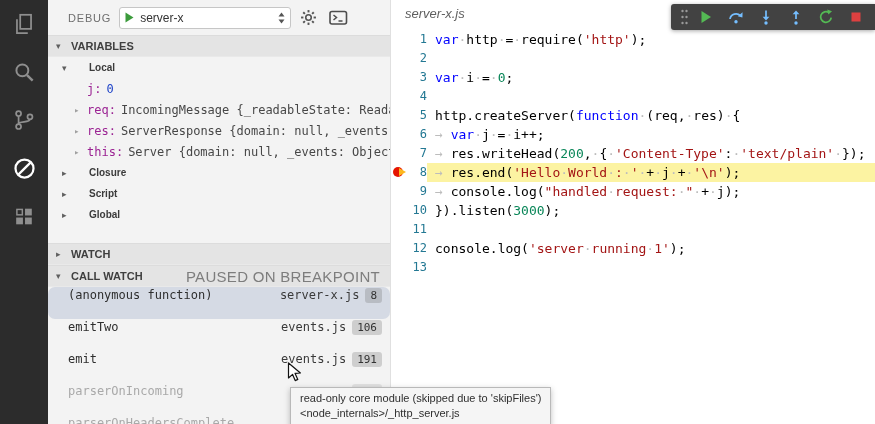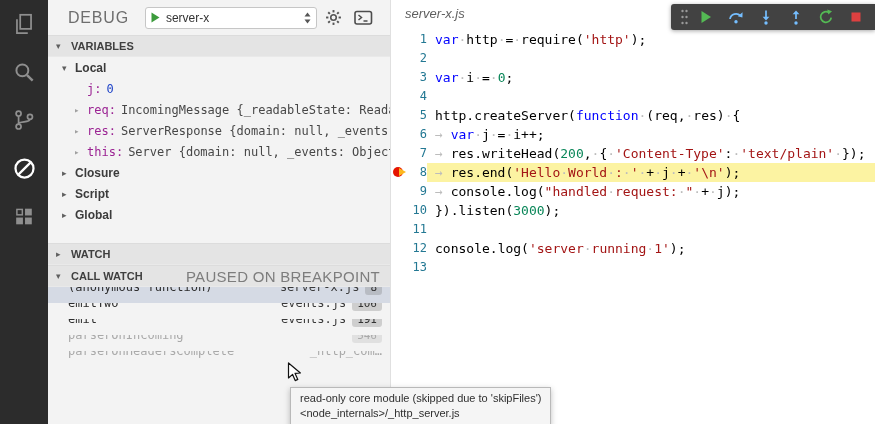--- a/index.html
+++ b/index.html
@@ -10,44 +10,44 @@
 
   
   .activitybar { position:absolute; left:0; top:0; width:48px; height:424px; background:#2c2c2c; }
   .ab-item { width:48px; height:48px; display:flex; align-items:center; justify-content:center;
              color:#8f8f8f; cursor:pointer; }
   .ab-item.active { color:#ffffff; }
 
   
   .sidebar { position:absolute; left:48px; top:0; width:342px; height:424px; background:#f3f3f3; overflow:hidden; }
   .sidebar-header { height:35px; display:flex; align-items:center; padding:0 8px 0 20px; }
-  .sb-title { font-size:16px; color:#6e6e6e; letter-spacing:0.8px; }
-  .launch-select { margin-left:16px; width:172px; height:22px; background:#ffffff; border:1px solid #c6c6c6;
+  .sb-title { font-size:11px; color:#6e6e6e; letter-spacing:0.8px; }
+  .launch-select { margin-left:8px; width:172px; height:22px; background:#ffffff; border:1px solid #c6c6c6;
                    border-radius:3px; display:flex; align-items:center; padding:0 5px; gap:6px; }
   .launch-label { flex:1; font-size:12px; color:#333; }
   .icon-btn { width:26px; height:24px; display:flex; align-items:center; justify-content:center; margin-left:4px; cursor:pointer; }
 
   .section-header { height:22px; background:#e4e4e4; border-top:1px solid #dcdcdc; border-bottom:1px solid #e9e9e9;
                     display:flex; align-items:center; padding:0 10px 0 8px; }
   .section-header .sec-label { font-size:11px; font-weight:bold; color:#3f3f3f; margin-left:2px; }
   .twisty { width:13px; font-size:9px; color:#5f5f5f; flex:none; text-align:left; }
   .twisty.pale { color:#a0a0a0; }
   .section-header.watch { margin-top:18px; }
   .paused { margin-left:auto; font-size:15px; color:#7d7d7d; letter-spacing:0.3px;text-align:center; }
 
   .tree-row { height:21px; display:flex; align-items:center; white-space:nowrap; overflow:hidden; cursor:pointer; }
   .tree-row.scope { padding-left:14px; }
   .tree-row.leaf { padding-left:26px; font-family:"DejaVu Sans Mono","Liberation Mono",monospace; font-size:12px; }
-  .scope-label { font-size:12px; font-weight:bold; color:#3b3b3b; }
+  .scope-label { font-size:10px; font-weight:bold; color:#3b3b3b;margin-left:14px; }
   .var-name { color:#9b2393; }
   .var-value { color:#474747; margin-left:5px; }
   .var-value.vnum { color:#1e43c8; }
 
-  .cs-row { height:16px; display:flex; align-items:center; padding:0 8px 16px 20px; white-space:nowrap; overflow:hidden;
-            font-family:"DejaVu Sans Mono","Liberation Mono",monospace; font-size:12px; color:#2e2e2e; cursor:pointer; }
+  .cs-row { height:32px; display:flex; align-items:center; padding:0 8px 16px 20px; white-space:nowrap; overflow:hidden;
+            font-family:"DejaVu Sans Mono","Liberation Mono",monospace; font-size:12px; color:#2e2e2e; cursor:pointer;border-radius:7px; }
   .cs-row.sel { background:#d5dae4; }
   .cs-name { flex:1; overflow:hidden; }
   .cs-file { color:#3a3a3a; }
   .cs-badge { margin-left:6px; background:rgba(110,110,110,0.28); color:#333; border-radius:3px;
               padding:0 5px; font-size:11px; line-height:15px; }
   .cs-row.dim .cs-name, .cs-row.dim .cs-file { color:#a9a9a9; }
   .cs-row.dim .cs-badge { color:#a9a9a9; background:rgba(110,110,110,0.14); }
 
   
   .editor { position:absolute; left:390px; top:0; width:485px; height:424px; background:#fff;

